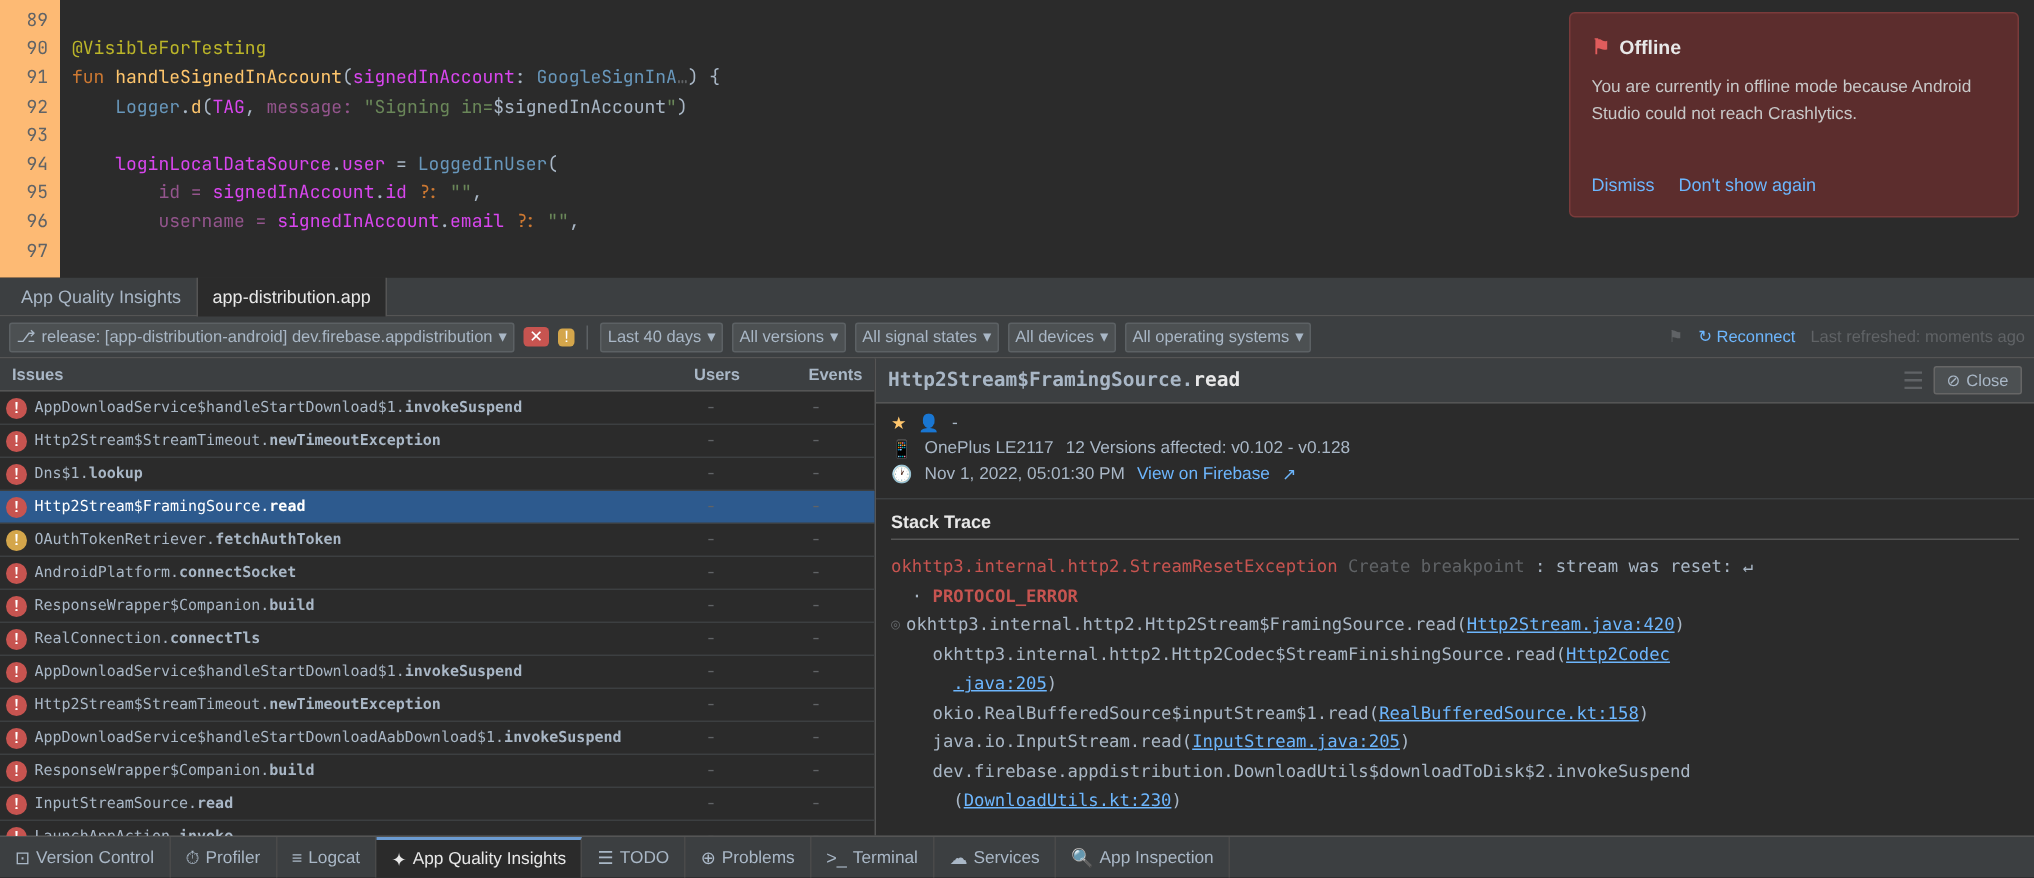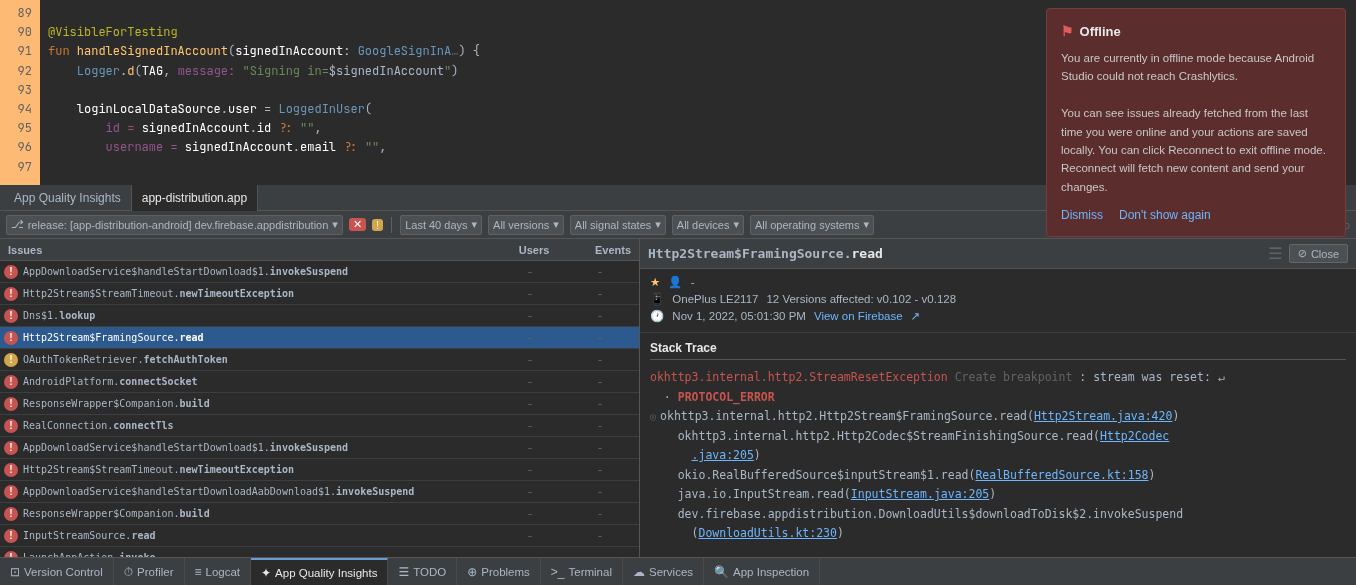--- a/index.html
+++ b/index.html
@@ -41,21 +41,21 @@
     }
 
     .code-line {
       white-space: pre;
     }
 
     .kw { color: #cc7832; }
     .fn { color: #ffc66d; }
     .str { color: #6a8759; }
     .ann { color: #bbb529; }
-    .var { color: #ffffff; }
+    .var { color: #d946ef; }
     .type { color: #6897bb; }
     .param { color: #94558d; }
 
     
     .offline-popup {
       position: absolute;
       top: 8px;
       right: 10px;
       width: 300px;
       background: #5c2d2d;
@@ -194,21 +194,21 @@
     .spacer { flex: 1; }
 
     
     .main-content {
       display: flex;
       height: calc(585px - 185px - 26px - 28px - 28px);
     }
 
     
     .issues-panel {
-      width: 640px;
+      width: 584px;
       border-right: 1px solid #555;
       display: flex;
       flex-direction: column;
       overflow: hidden;
     }
 
     .issues-header {
       display: flex;
       background: #3c3f41;
       border-bottom: 1px solid #555;
@@ -449,21 +449,20 @@
   </div>
 
   <div class="offline-popup">
     <div class="offline-header">
       <span class="offline-icon">⚑</span>
       <span>Offline</span>
     </div>
     <div class="offline-body">
       <p>You are currently in offline mode because Android Studio could not reach Crashlytics.</p>
       <br>
-      <p>You can see issues already fetched from the last time you were online and your actions are saved locally. You can click Reconnect to exit offline mode. Reconnect will fetch new content and send your changes.</p>
     </div>
     <div class="offline-actions">
       <a>Dismiss</a>
       <a>Don't show again</a>
     </div>
   </div>
 </div>
 
 <div class="tab-bar">
   <div class="tab-item">App Quality Insights</div>

